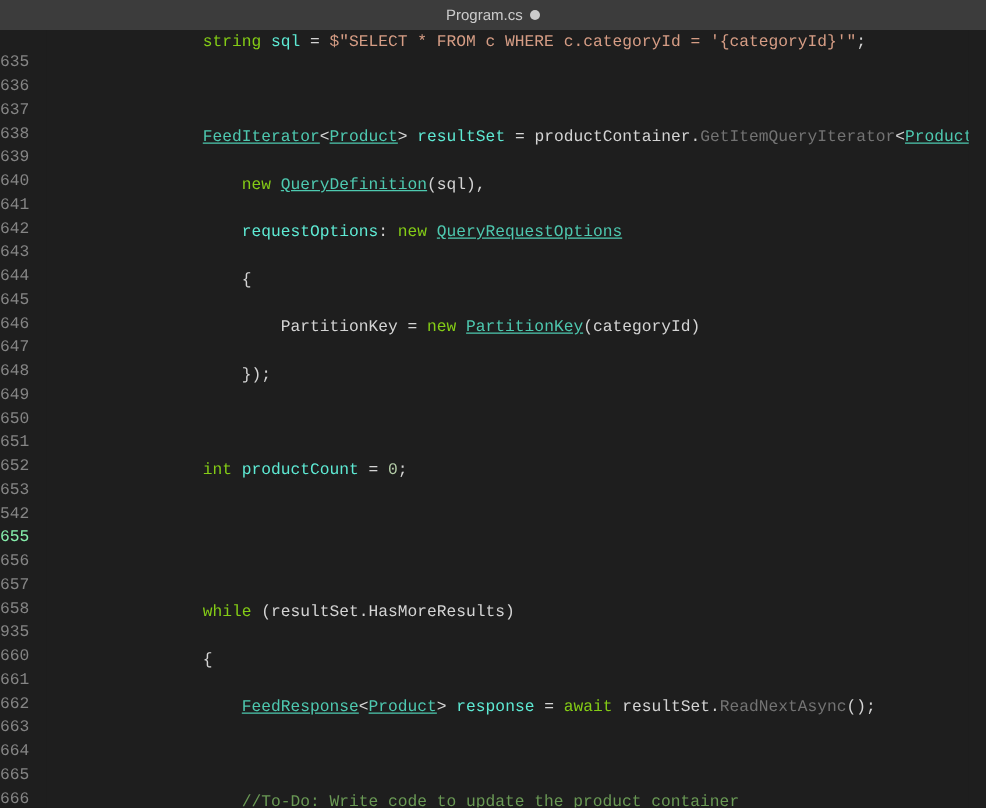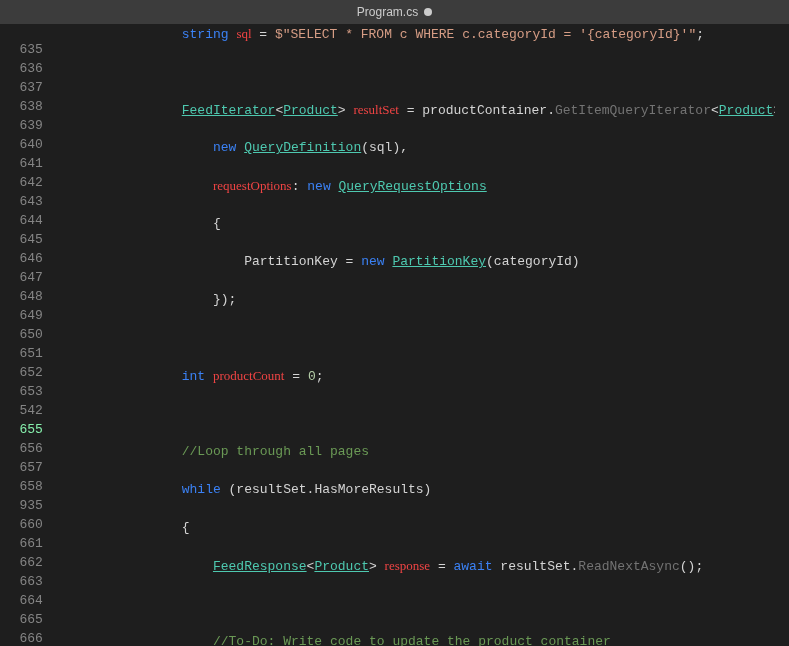--- a/index.html
+++ b/index.html
@@ -54,27 +54,27 @@
   .code {
     flex: 1;
     white-space: pre;
     font-size: 13px;
     line-height: 19px;
     color: #d4d4d4;
     position: relative;
   }
   .code-line { height: 19px; display: block; }
   
-  .tk-kw    { color: #3b82f6; }          
+  .tk-kw    { color: #84cc16; }          
   .tk-type  { color: #4ec9b0; text-decoration: underline; }          
   .tk-str   { color: #d69d85; }          
   .tk-num   { color: #b5cea8; }          
   .tk-cmt   { color: #6a9955; }          
   .tk-fn    { color: #737373; }          
-  .tk-var   { color: #ef4444; font-family: Liberation Serif, serif; }          
+  .tk-var   { color: #5eead4; }          
   .tk-prop  { color: #d4d4d4; }
   .tk-punc  { color: #d4d4d4; }
   .scrollbar-v {
     position: absolute;
     right: 0; top: 24px;
     width: 14px;
     height: calc(100% - 24px);
     background: #1e1e1e;
   }
 </style>
@@ -128,21 +128,21 @@
 <span class="code-line"><span></span><span></span></span>
 <span class="code-line"><span></span><span>                </span><span class="tk-type">FeedIterator</span><span class="tk-punc">&lt;</span><span class="tk-type">Product</span><span class="tk-punc">&gt; </span><span class="tk-var">resultSet</span><span class="tk-punc"> = productContainer.</span><span class="tk-fn">GetItemQueryIterator</span><span class="tk-punc">&lt;</span><span class="tk-type">Product</span><span class="tk-punc">&gt;(</span></span>
 <span class="code-line"><span></span><span>                    </span><span class="tk-kw">new</span><span class="tk-punc"> </span><span class="tk-type">QueryDefinition</span><span class="tk-punc">(sql),</span></span>
 <span class="code-line"><span></span><span>                    </span><span class="tk-var">requestOptions</span><span class="tk-punc">: </span><span class="tk-kw">new</span><span class="tk-punc"> </span><span class="tk-type">QueryRequestOptions</span></span>
 <span class="code-line"><span></span><span>                    </span><span class="tk-punc">{</span></span>
 <span class="code-line"><span></span><span>                        </span><span class="tk-prop">PartitionKey</span><span class="tk-punc"> = </span><span class="tk-kw">new</span><span class="tk-punc"> </span><span class="tk-type">PartitionKey</span><span class="tk-punc">(categoryId)</span></span>
 <span class="code-line"><span></span><span>                    </span><span class="tk-punc">});</span></span>
 <span class="code-line"><span></span><span></span></span>
 <span class="code-line"><span></span><span>                </span><span class="tk-kw">int</span><span class="tk-punc"> </span><span class="tk-var">productCount</span><span class="tk-punc"> = </span><span class="tk-num">0</span><span class="tk-punc">;</span></span>
 <span class="code-line"><span></span><span></span></span>
-<span class="code-line"><span></span><span>                </span><span class="tk-cmt">//Loop through all pages</span></span>
+<span class="code-line"><span></span><span>                </span></span>
 <span class="code-line"><span></span><span>                </span><span class="tk-kw">while</span><span class="tk-punc"> (resultSet.HasMoreResults)</span></span>
 <span class="code-line"><span></span><span>                </span><span class="tk-punc">{</span></span>
 <span class="code-line"><span></span><span>                    </span><span class="tk-type">FeedResponse</span><span class="tk-punc">&lt;</span><span class="tk-type">Product</span><span class="tk-punc">&gt; </span><span class="tk-var">response</span><span class="tk-punc"> = </span><span class="tk-kw">await</span><span class="tk-punc"> resultSet.</span><span class="tk-fn">ReadNextAsync</span><span class="tk-punc">();</span></span>
 <span class="code-line"><span></span><span></span></span>
 <span class="code-line"><span></span><span>                    </span><span class="tk-cmt">//To-Do: Write code to update the product container</span></span>
 
 
 
 
 

